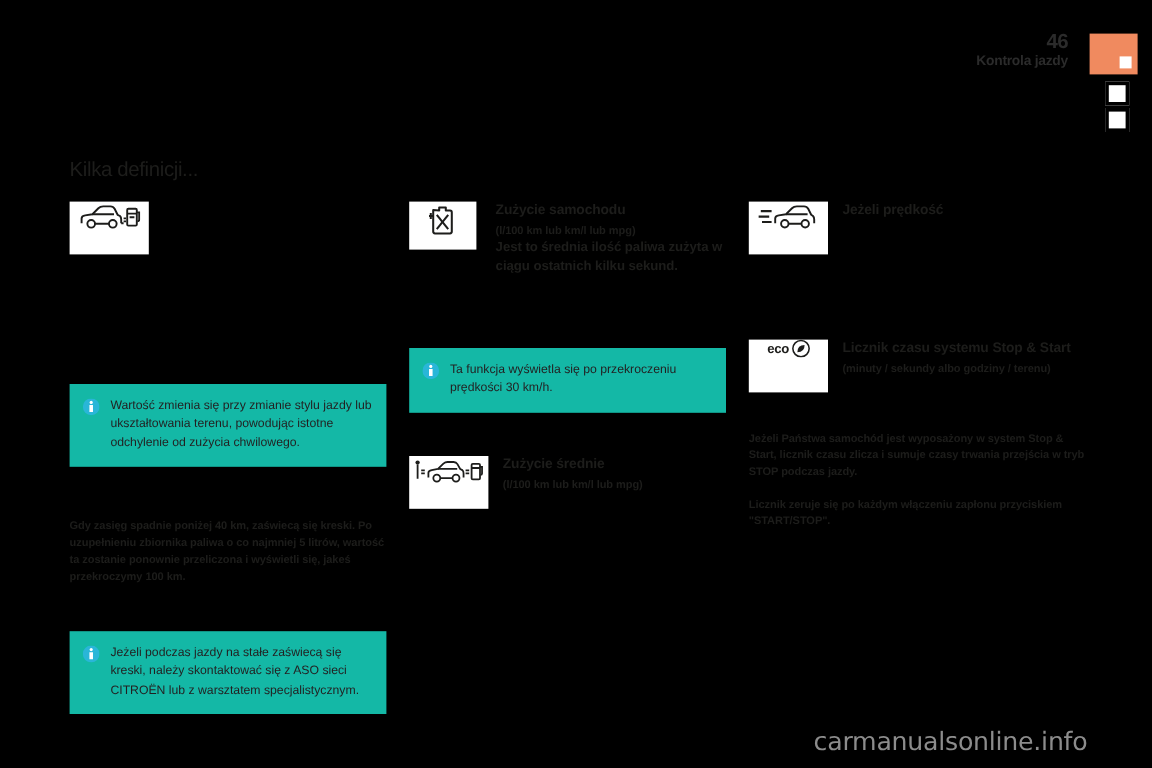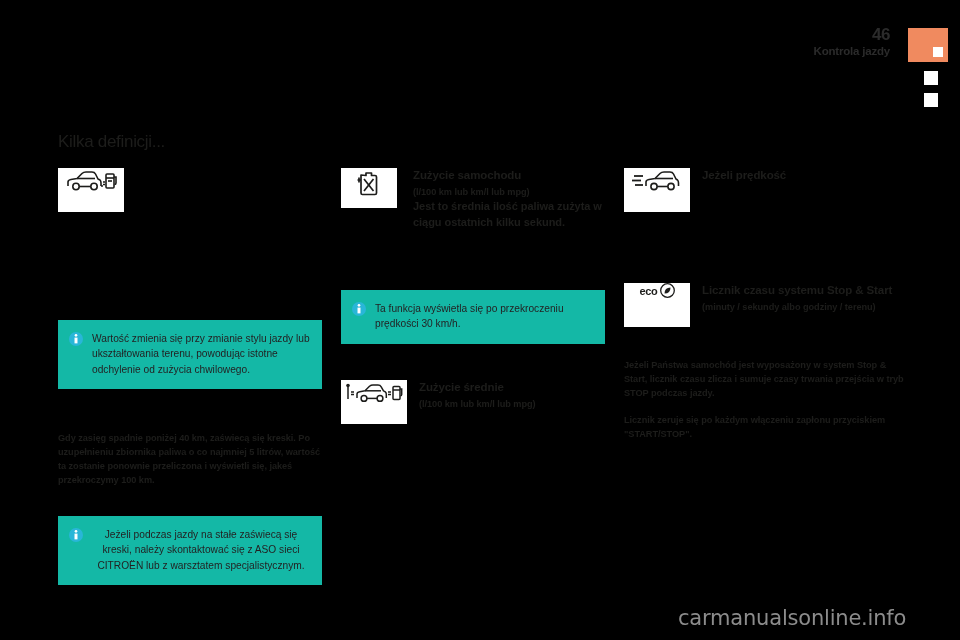--- a/index.html
+++ b/index.html
@@ -173,21 +173,21 @@
     font-size: 10.2px;
     color: #231f20;
     line-height: 1.5;
     margin: 0;
   }
 
   
   #c1-block    { position: absolute; left: 0;  top: 0;   width: 264px; }
   #c1-info-1   { position: absolute; left: 0;  top: 152px; width: 264px; }
   #c1-para     { position: absolute; left: 0;  top: 264px; width: 264px; }
-  #c1-info-2   { position: absolute; left: 0;  top: 348px; width: 264px; text-align: center; }
+  #c1-info-2   { position: absolute; left: 0;  top: 358px; width: 264px; }
 
   #c2-block-1  { position: absolute; left: 0;  top: 0;   width: 264px; }
   #c2-info-1   { position: absolute; left: 0;  top: 122px; width: 264px; }
   #c2-block-2  { position: absolute; left: 0;  top: 212px; width: 264px; }
 
   #c3-block-1  { position: absolute; left: 0;  top: 0;   width: 280px; }
   #c3-block-2  { position: absolute; left: 0;  top: 115px; width: 280px; }
   #c3-para-1   { position: absolute; left: 0;  top: 191px; width: 280px; }
   #c3-para-2   { position: absolute; left: 0;  top: 246px; width: 280px; }
 

